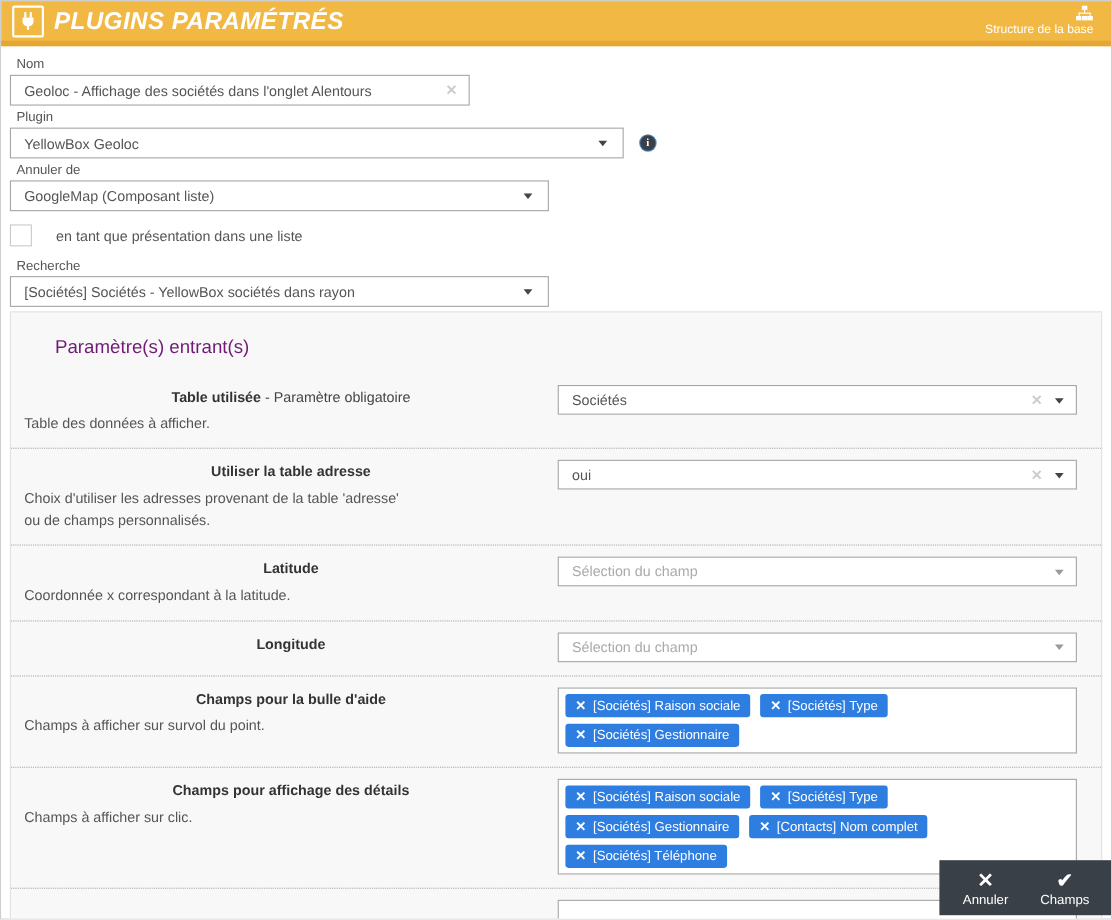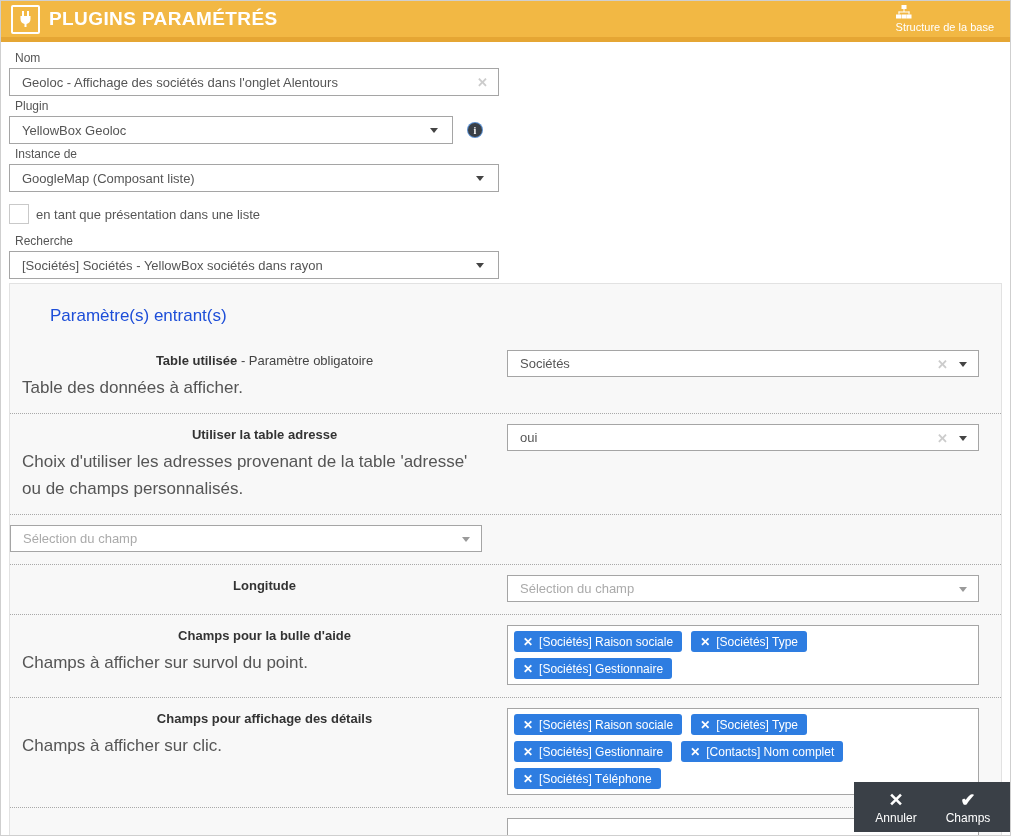--- a/index.html
+++ b/index.html
@@ -14,40 +14,40 @@
   .header {
     position:relative; height:41px; background:#f2b844;
     border-bottom:5px solid #e5a634;
     display:flex; align-items:center; padding:0 10px;
   }
   .plug-box {
     width:29px; height:29px; border:2px solid #ffffff; border-radius:2px;
     display:flex; align-items:center; justify-content:center; flex:0 0 auto;
   }
   .header-title {
-    color:#ffffff; font-size:19px; font-weight:600; letter-spacing:.4px;
-    margin-left:9px; white-space:nowrap;
+    color:#ffffff; font-size:22px; font-weight:600; letter-spacing:.4px;
+    margin-left:9px; white-space:nowrap;font-style:italic;
   }
   .structure-btn {
-    margin-left:auto; display:flex; flex-direction:column; align-items:flex-start;
+    margin-left:auto; display:flex; flex-direction:column; align-items:flex-end;
     color:#ffffff; cursor:pointer; padding:2px 6px;
   }
   .structure-btn .lbl { font-size:11px; margin-top:2px; white-space:nowrap; }
 
   
   .topform { padding:6px 0 0 8px; }
   .field-label { font-size:12px; color:#555; margin:3px 0 3px 6px; }
   .text-input, .select {
     position:relative; height:28px; background:#fff; border:1px solid #a5a5a5;
     display:flex; align-items:center; font-size:13px; color:#555;
     padding:0 28px 0 12px; cursor:pointer;
   }
-  .text-input { width:490px; }
+  .text-input { width:418px; }
   .select { width:490px; }
-  .select.w482 { width:444px; }
+  .select.w482 { width:558px; }
   .clear-x {
     position:absolute; right:30px; top:50%; transform:translateY(-50%);
     color:#cccccc; font-size:13px; font-weight:bold; cursor:pointer; line-height:1;
   }
   .text-input .clear-x { right:10px; }
   .caret {
     position:absolute; right:11px; top:50%; transform:translateY(-40%);
     width:0; height:0; border-left:4px solid transparent; border-right:4px solid transparent;
     border-top:5px solid #444; cursor:pointer;
   }
@@ -57,37 +57,37 @@
   .info-icon {
     width:14px; height:14px; border-radius:50%; background:#3a4047;
     color:#fff; font-size:10px; font-weight:bold; font-family:"Liberation Serif",serif;
     display:flex; align-items:center; justify-content:center; margin-left:15px;
     box-shadow:0 0 0 1px #5a8fd0; cursor:pointer;
   }
   .checkbox-row { display:flex; align-items:center; margin:12px 0 10px 0; }
   .checkbox {
     width:20px; height:20px; background:#fff; border:1px solid #c9c9c9; cursor:pointer;
   }
-  .checkbox-row .lbl { font-size:13px; color:#555; margin-left:7px; }
+  .checkbox-row .lbl { font-size:13px; color:#555; margin-left:22px; }
 
   
   .panel {
     margin:4px 8px 0 8px; background:#f8f8f8; border:1px solid #e2e2e2;
     padding-bottom:2px;
   }
-  .panel-heading { font-size:17px; color:#1d4ed8; font-weight:500; padding:22px 0 14px 40px; }
+  .panel-heading { font-size:17px; color:#701a75; font-weight:500; padding:22px 0 14px 40px; }
   .prow {
     display:flex; align-items:flex-start; padding:10px 0 12px 0;
     border-bottom:1px dotted #a9a9a9;
   }
   .prow:last-child { border-bottom:none; }
   .prow-left { width:497px; flex:0 0 auto; padding-left:12px; padding-top:3px; }
   .prow-title { font-size:13px; color:#444;text-align:center; }
   .prow-title b { color:#333; }
-  .prow-desc { font-size:17px; color:#555; margin-top:7px; line-height:1.55; }
+  .prow-desc { font-size:13px; color:#555; margin-top:7px; line-height:1.55; }
   .prow-right { width:472px; flex:0 0 auto; }
   .prow-right .select { width:472px; height:27px; }
   .chips-box {
     width:472px; min-height:55px; background:#fff; border:1px solid #a5a5a5;
     padding:5px 6px; display:flex; flex-wrap:wrap; gap:6px 9px; align-content:flex-start;
   }
   .chip {
     display:inline-flex; align-items:center; height:21px; background:#2e7de1;
     color:#fff; font-size:12px; padding:0 9px; border-radius:3px; cursor:pointer;
     white-space:nowrap;
@@ -144,21 +144,21 @@
 
     <div class="field-label">Plugin</div>
     <div class="plugin-row">
       <div class="select w482">
         <span>YellowBox Geoloc</span>
         <span class="caret" style="right:14px;"></span>
       </div>
       <span class="info-icon">i</span>
     </div>
 
-    <div class="field-label">Instance de</div>
+    <div class="field-label">Annuler de</div>
     <div class="select">
       <span>GoogleMap (Composant liste)</span>
       <span class="caret" style="right:14px;"></span>
     </div>
 
     <div class="checkbox-row">
       <span class="checkbox"></span>
       <span class="lbl">en tant que présentation dans une liste</span>
     </div>
 
@@ -197,20 +197,24 @@
       <div class="prow-right">
         <div class="select">
           <span>oui</span>
           <span class="clear-x">✕</span>
           <span class="caret"></span>
         </div>
       </div>
     </div>
 
     <div class="prow">
+      <div class="prow-left">
+        <div class="prow-title"><b>Latitude</b></div>
+        <div class="prow-desc">Coordonnée x correspondant à la latitude.</div>
+      </div>
       <div class="prow-right">
         <div class="select">
           <span class="placeholder">Sélection du champ</span>
           <span class="caret gray"></span>
         </div>
       </div>
     </div>
 
     <div class="prow">
       <div class="prow-left">

